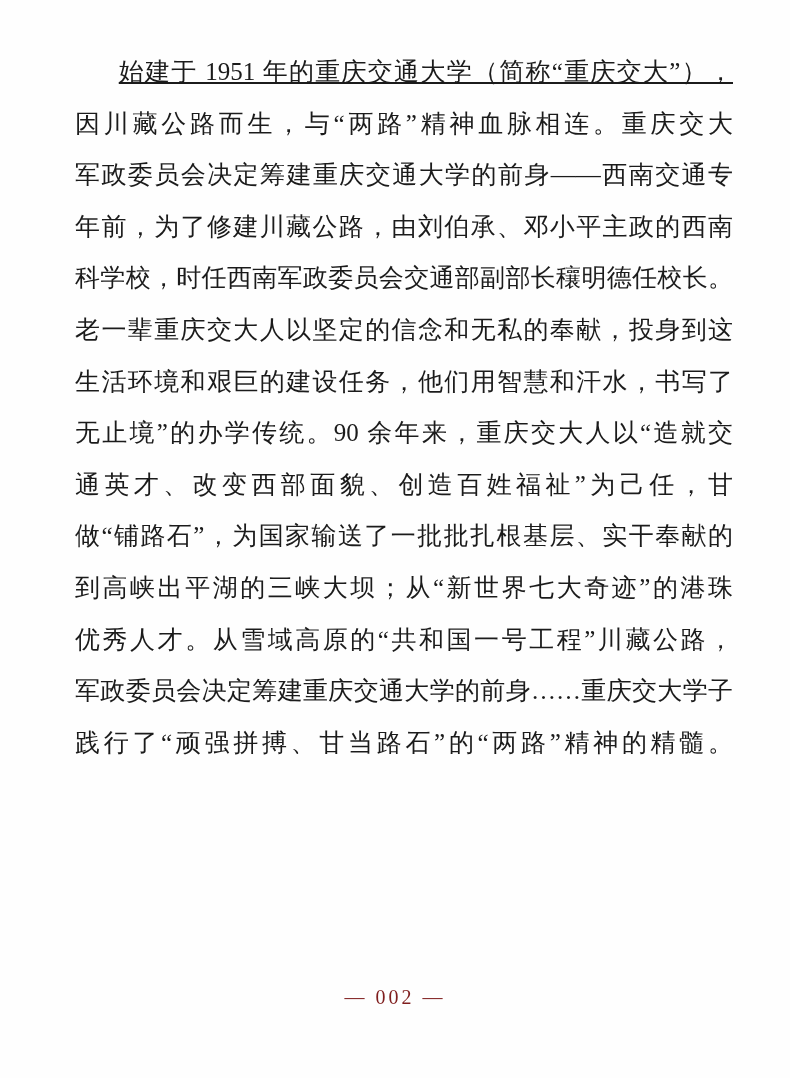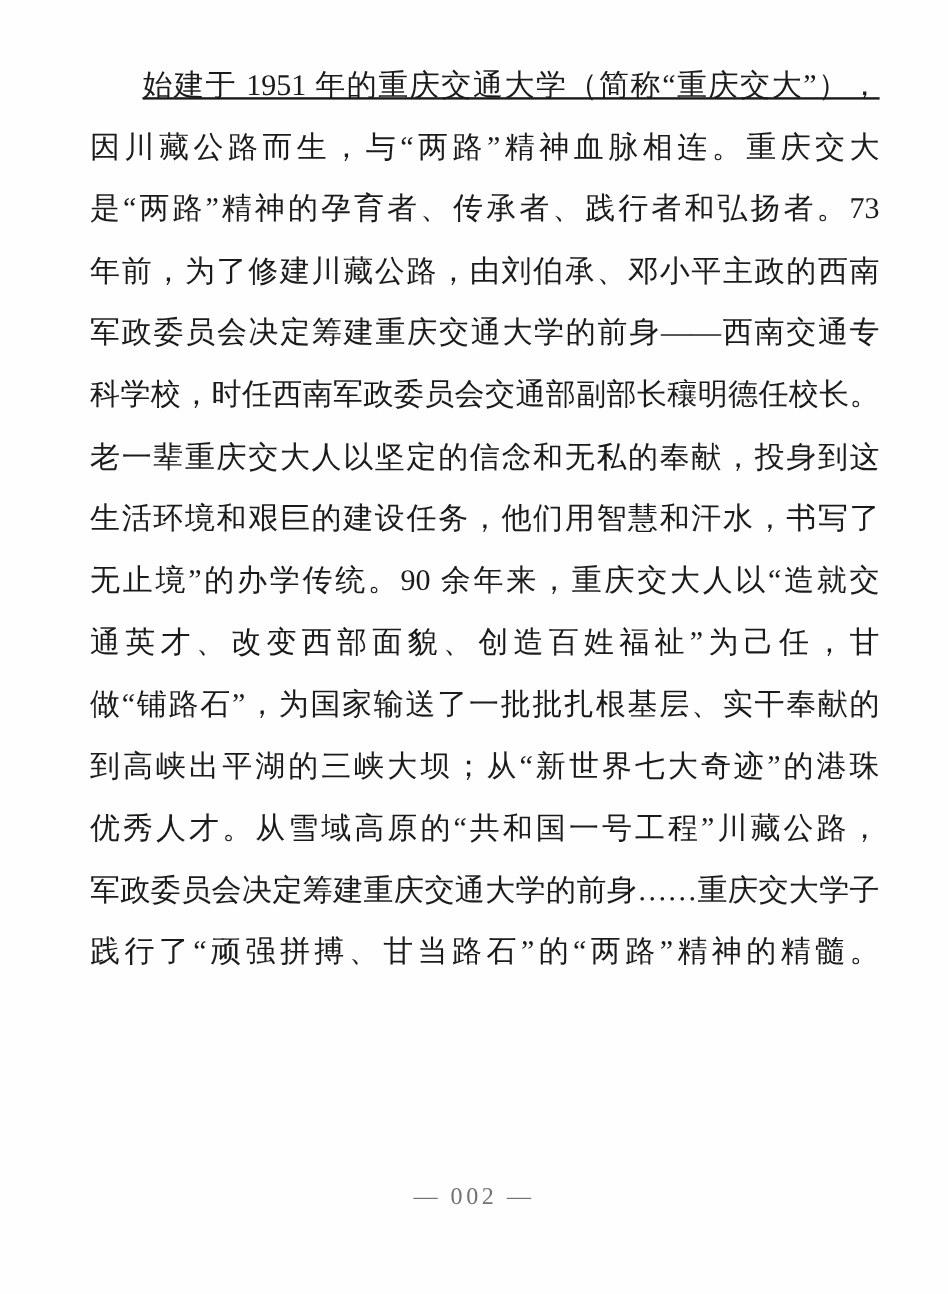--- a/index.html
+++ b/index.html
@@ -44,34 +44,33 @@
     text-decoration: underline;
   }
   .folio {
     position: absolute;
     top: 986px;
     left: 0;
     width: 790px;
     text-align: center;
     font-size: 20px;
     letter-spacing: 3px;
-    color: #737373;
+    color: #7f1d1d;
   }
 </style>
 </head>
 <body>
 
 <div class="page">
 
   <div class="text-block">
     <p class="line line-indent">始建于 1951 年的重庆交通大学（简称“重庆交大”），</p>
     <p class="line">因川藏公路而生，与“两路”精神血脉相连。重庆交大</p>
-    <p class="line">是“两路”精神的孕育者、传承者、践行者和弘扬者。73</p>
+    <p class="line">军政委员会决定筹建重庆交通大学的前身——西南交通专</p>
     <p class="line">年前，为了修建川藏公路，由刘伯承、邓小平主政的西南</p>
-    <p class="line">军政委员会决定筹建重庆交通大学的前身——西南交通专</p>
     <p class="line">科学校，时任西南军政委员会交通部副部长穰明德任校长。</p>
     <p class="line">老一辈重庆交大人以坚定的信念和无私的奉献，投身到这</p>
     <p class="line">生活环境和艰巨的建设任务，他们用智慧和汗水，书写了</p>
     <p class="line">无止境”的办学传统。90 余年来，重庆交大人以“造就交</p>
     <p class="line">通英才、改变西部面貌、创造百姓福祉”为己任，甘</p>
     <p class="line">做“铺路石”，为国家输送了一批批扎根基层、实干奉献的</p>
     <p class="line">到高峡出平湖的三峡大坝；从“新世界七大奇迹”的港珠</p>
     <p class="line">优秀人才。从雪域高原的“共和国一号工程”川藏公路，</p>
     <p class="line">军政委员会决定筹建重庆交通大学的前身……重庆交大学子</p>
     <p class="line">践行了“顽强拼搏、甘当路石”的“两路”精神的精髓。</p>

